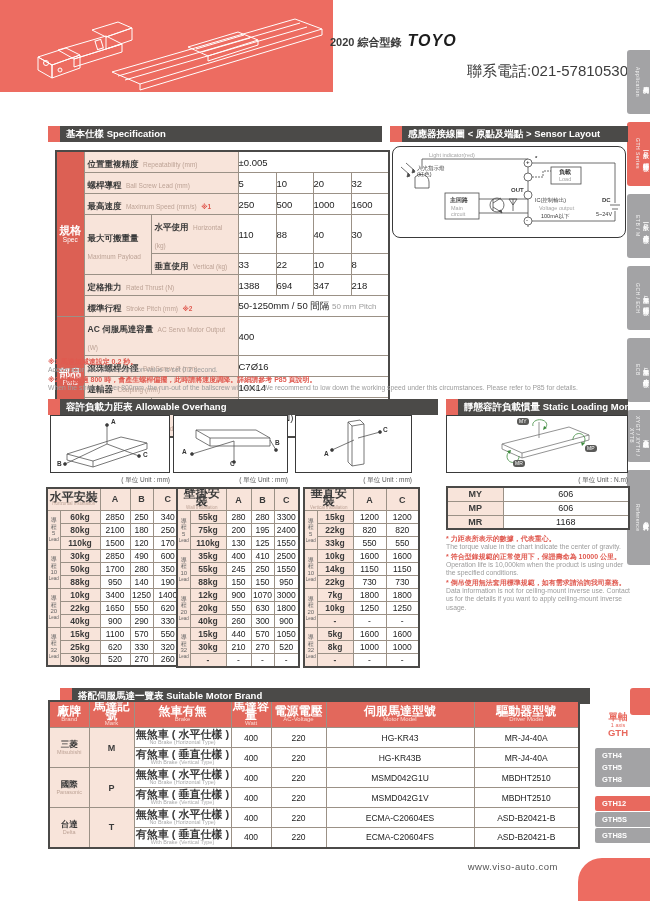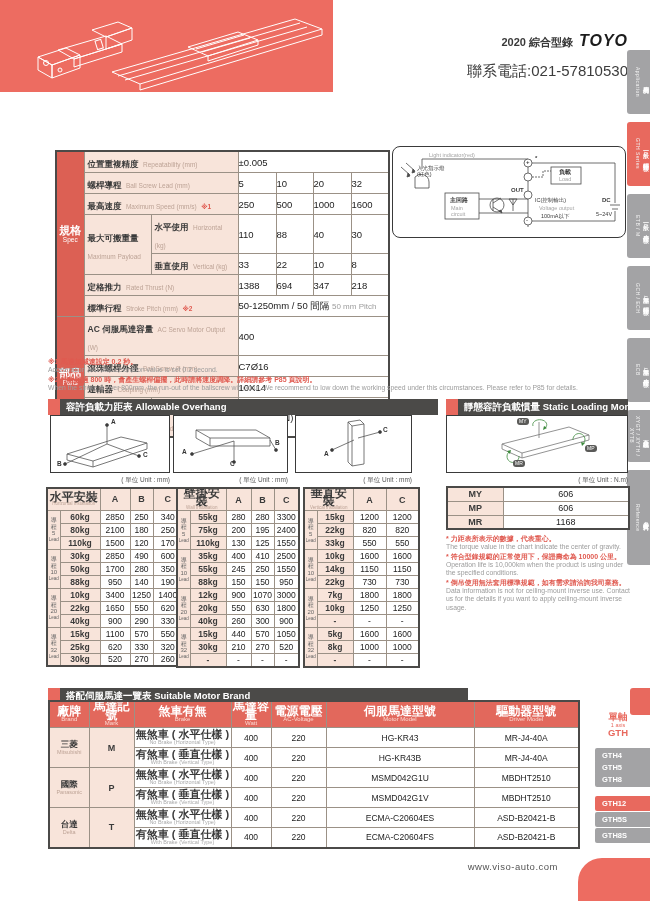--- a/index.html
+++ b/index.html
@@ -1,21 +1,21 @@
 <!DOCTYPE html>
 <html><head>
 <meta charset="utf-8">
 <style>
 *{margin:0;padding:0;box-sizing:border-box}
 body{background:#e9e9e9;font-family:"Liberation Sans","DejaVu Sans",sans-serif}
 .page{position:relative;width:650px;height:901px;background:#fff;overflow:hidden;margin:0 auto}
 .abs{position:absolute}
 
 .art{left:0;top:0;width:333px;height:92px;background:#ed6c61}
-.cat{left:330px;top:32px;width:298px;text-align:right;font-size:11px;font-weight:bold;color:#3a3a3a}
+.cat{left:330px;top:32px;width:298px;text-align:left;font-size:11px;font-weight:bold;color:#3a3a3a}
 .logo{font-size:16px;font-weight:800;font-style:italic;letter-spacing:1px;color:#1c1c1c;margin-left:6px}
 .phone{left:330px;top:62px;width:298px;text-align:right;font-size:15px;color:#3c3c3c}
 
 .bar{height:16px;background:#4b4a48;color:#fff;font-size:9.5px;font-weight:bold;line-height:16px;white-space:nowrap}
 .bar .sq{display:inline-block;width:12px;height:16px;background:#e8695e;margin-right:6px;vertical-align:top}
 
 .vtab{left:627px;width:23px;background:#a3a3a5;border-radius:3px 0 0 3px;writing-mode:vertical-rl;color:#fff;text-align:center;padding:3px 0}
 .vtab .z{display:block;font-size:6px;letter-spacing:1px;font-weight:bold}
 .vtab .e{display:block;font-size:5px;letter-spacing:.5px;color:#f2f2f2}
 .vtab.active{background:#e8695e}
@@ -142,20 +142,21 @@
     </div>
   <div class="abs vtab" style="top:410px;height:52px">
       <span class="z">直交模組</span>
       <span class="e">XYGT / XYTH / XYTB</span>
     </div>
   <div class="abs vtab" style="top:470px;height:95px">
       <span class="z">參考資料</span>
       <span class="e">Reference</span>
     </div>
 
+  <div class="abs bar" style="left:48px;top:126px;width:334px"><span class="sq"></span><span>基本仕樣 Specification</span></div>
 
   <div class="abs" style="left:55px;top:150px">
     <table class="frame" style="width:333px">
       <colgroup>
           <col style="width:28px">
           <col style="width:67px">
           <col style="width:87px">
           <col style="width:38px">
           <col style="width:37px">
           <col style="width:38px">
@@ -235,20 +236,21 @@
       </table>
   </div>
 
   <div class="abs" style="left:48px;top:357px;width:560px">
     <div class="nr">※1 馬達加減速設定 0.2 秒。</div>
     <div class="ng">Acceleration and deacceleration value is set 0.2 second.</div>
     <div class="nr">※2 行程超過 800 時，會產生螺桿偏擺，此時請將速度調降。詳細請參考 P85 頁說明。</div>
     <div class="ng" style="width:545px">When the stroke is over 800mm, the run-out of the ballscrew will occur. We recommend to low down the working speed under this circumstances. Please refer to P85 for details.</div>
   </div>
 
+  <div class="abs bar" style="left:390px;top:126px;width:238px"><span class="sq"></span><span>感應器接線圖 &lt; 原點及端點 &gt; Sensor Layout</span></div>
 
   <div class="abs sens">
     <svg width="231" height="89" viewBox="0 0 231 89" style="position:absolute;left:0;top:0">
       <g stroke="#4a4a4a" fill="none" stroke-width="0.8">
         <path d="M22,30 a8,8 0 0 1 14,5 l0,6 -14,0 z"></path>
         <line x1="8" y1="20" x2="17" y2="28"></line>
           <line x1="13" y1="16" x2="22" y2="24"></line>
         <path d="M15,26 l2,3 -3,1 z" fill="#4a4a4a"></path>
           <path d="M20,22 l2,3 -3,1 z" fill="#4a4a4a"></path>
         <rect x="52" y="46" width="34" height="26"></rect>
@@ -726,21 +728,21 @@
   </div>
   <div class="abs" style="left:446px;top:534px;width:186px">
     <div class="nr">* 力距表所表示的數據，代表重心。</div>
     <div class="ng">The torque value in the chart indicate the center of gravity.</div>
     <div class="nr">* 符合型錄規範的正常使用下，保證壽命為 10000 公里。</div>
     <div class="ng">Operation life is 10,000km when the product is using under the specified conditions.</div>
     <div class="nr">* 倒吊使用無法套用標準規範，如有需求請洽詢我司業務。</div>
     <div class="ng">Data information is not for ceiling-mount inverse use. Contact us for the details if you want to apply ceiling-mount inverse usage.</div>
   </div>
 
-  <div class="abs bar" style="left:48px;top:688px;width:420px"><span class="sq"></span><span>搭配伺服馬達一覽表 Suitable Motor Brand</span></div>
+  <div class="abs bar" style="left:60px;top:688px;width:530px"><span class="sq"></span><span>搭配伺服馬達一覽表 Suitable Motor Brand</span></div>
   <div class="abs edgetab"></div>
 
   <div class="abs" style="left:48px;top:700px">
     <table class="mt frame" style="width:530px">
       <colgroup>
           <col style="width:40px">
           <col style="width:45px">
           <col style="width:97px">
           <col style="width:40px">
           <col style="width:55px">

